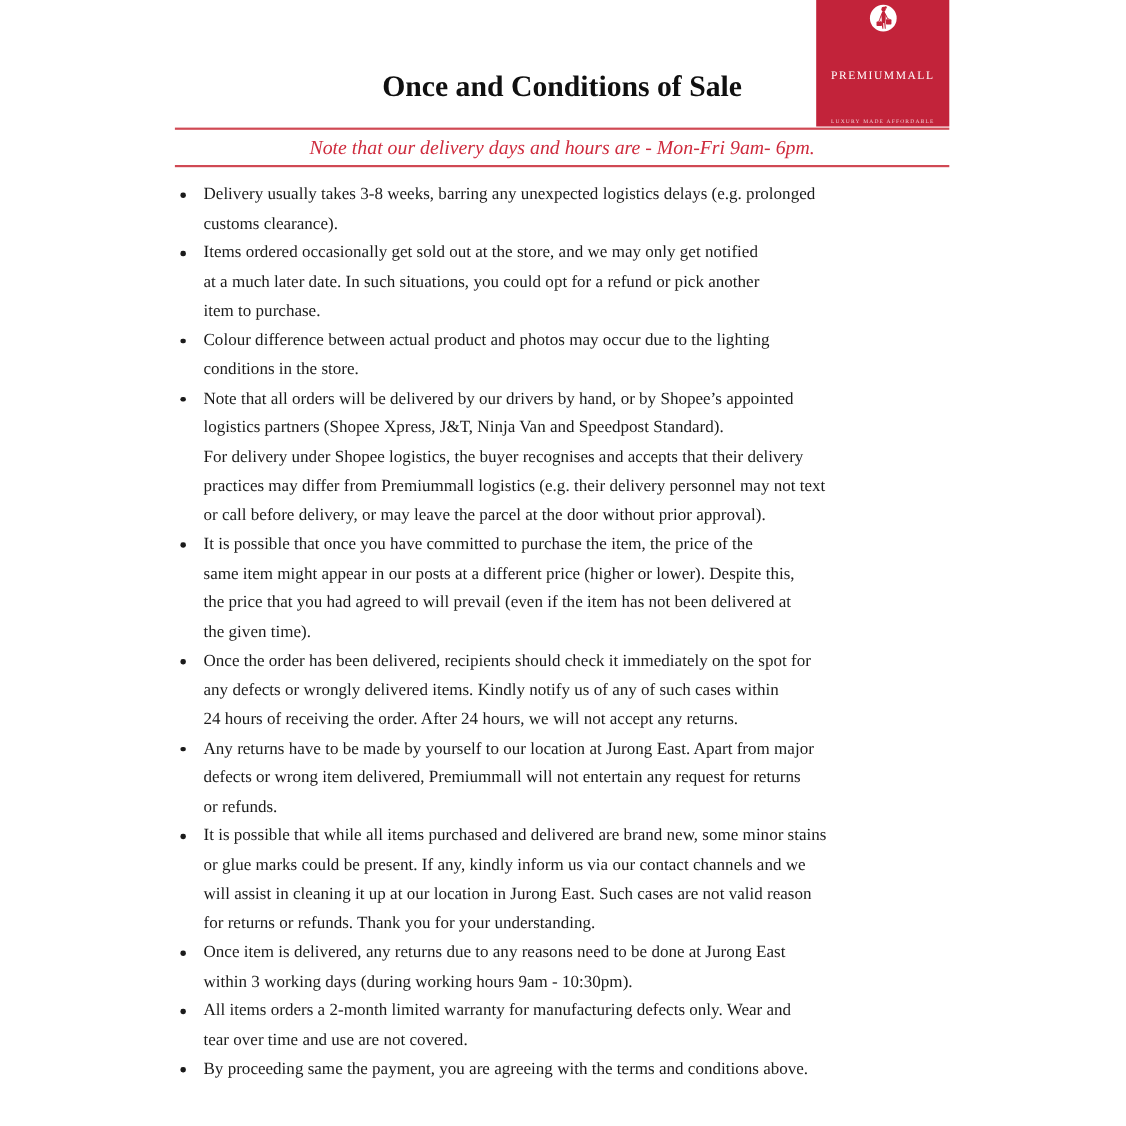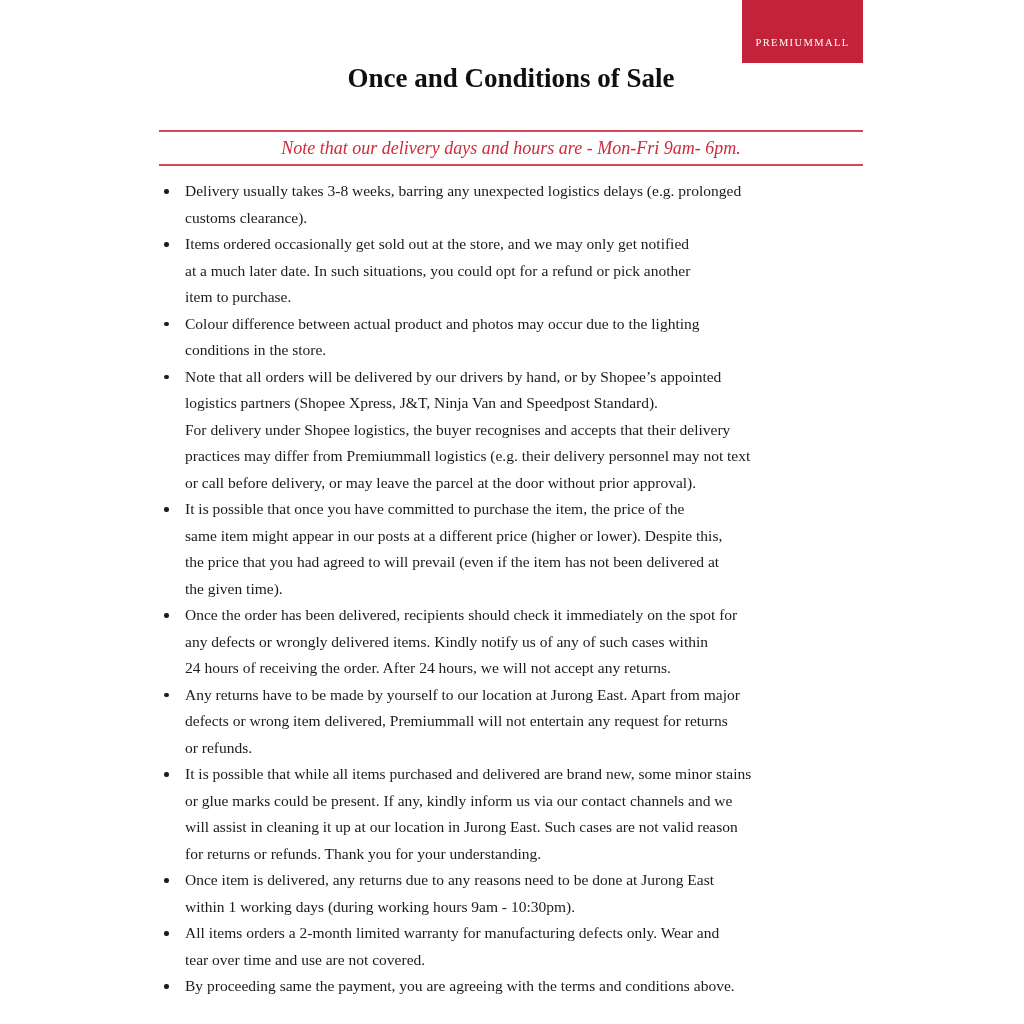--- a/index.html
+++ b/index.html
@@ -6,21 +6,21 @@
   html, body {
     width: 1024px; height: 1024px;
     background: #ffffff;
     font-family: "Liberation Serif", "DejaVu Serif", serif;
     overflow: hidden;
   }
   .page { position: relative; width: 1024px; height: 1024px; background: #fff; }
 
   
   .logo {
-    position: absolute; left: 742px; top: 0; width: 121px; height: 63px;
+    position: absolute; left: 742px; top: 0; width: 121px; height: 115px;
     background: var(--brand-red, #C2233A);
     display: flex; flex-direction: column; align-items: center;
     padding-top: 3px;
     gap: 32px;
   }
   .logo-circle { width: 50px; height: 50px; display: block; }
   .logo-brand {
     color: #ffffff; font-size: 10.5px; letter-spacing: 1.4px;
     line-height: 13px; margin-top: 1px; white-space: nowrap;
   }
@@ -30,21 +30,21 @@
   }
 
   
   .content { position: absolute; left: 159px; top: 0; width: 704px; }
   .title {
     margin-top: 62px;
     font-size: 27px; font-weight: 700; color: #101010;
     text-align: center; line-height: 32px;
   }
   .note-band {
-    margin-top: 36px;
+    margin-top: 22px;
     border-top: 2px solid var(--rule-red, #D04954);
     border-bottom: 2px solid var(--rule-red, #D04954);
     padding: 3px 0;
   }
   .note-text {
     color: var(--note-red, #CE2B3D);
     font-style: italic; font-size: 18px; line-height: 26px;
     text-align: center;
   }
 
@@ -114,20 +114,20 @@
 any defects or wrongly delivered items. Kindly notify us of any of such cases within
 </span><span class="b">24 hours</span><span> of receiving the order. After 24 hours, we will not accept any returns.</span></span></li>
         <li class="term"><span class="dot"></span><span><span>Any returns have to be made by yourself to our location at Jurong East. Apart from major
 defects or wrong item delivered, Premiummall will not entertain any request for returns
 or refunds.</span></span></li>
         <li class="term"><span class="dot"></span><span><span>It is possible that while all items purchased and delivered are brand new, some minor stains
 or glue marks could be present. If any, kindly inform us via our contact channels and we
 will assist in cleaning it up at our location in Jurong East. Such cases are not valid reason
 for returns or refunds. Thank you for your understanding.</span></span></li>
         <li class="term"><span class="dot"></span><span><span>Once item is delivered, any returns due to any reasons need to be done at Jurong East
-within </span><span class="b">1 working days</span><span> (during working hours 9am - 10:30pm).</span></span></li>
+within </span><span class="b">3 working days</span><span> (during working hours 9am - 10:30pm).</span></span></li>
         <li class="term"><span class="dot"></span><span><span>All items orders a </span><span class="b">2-month</span><span> limited warranty for manufacturing defects only. Wear and
 tear over time and use are not covered.</span></span></li>
         <li class="term"><span class="dot"></span><span><span>By proceeding same the payment, you are agreeing with the terms and conditions above.</span></span></li>
       </ul>
   </div>
 
 </div>
 
 </body></html>

